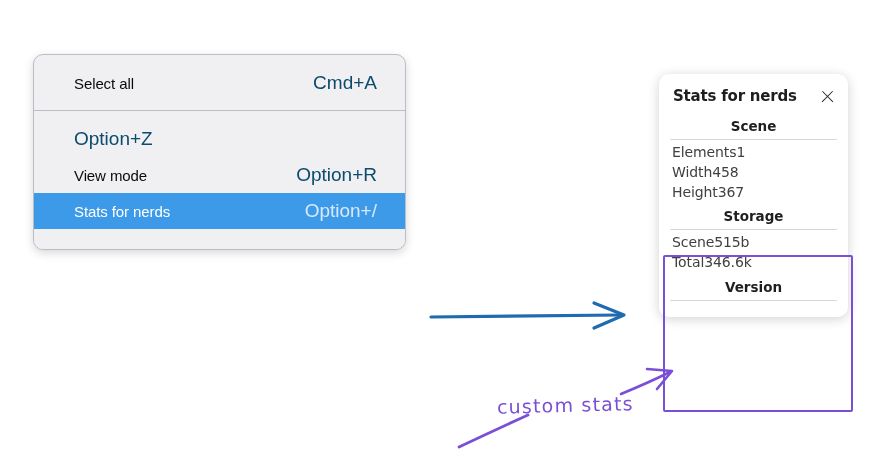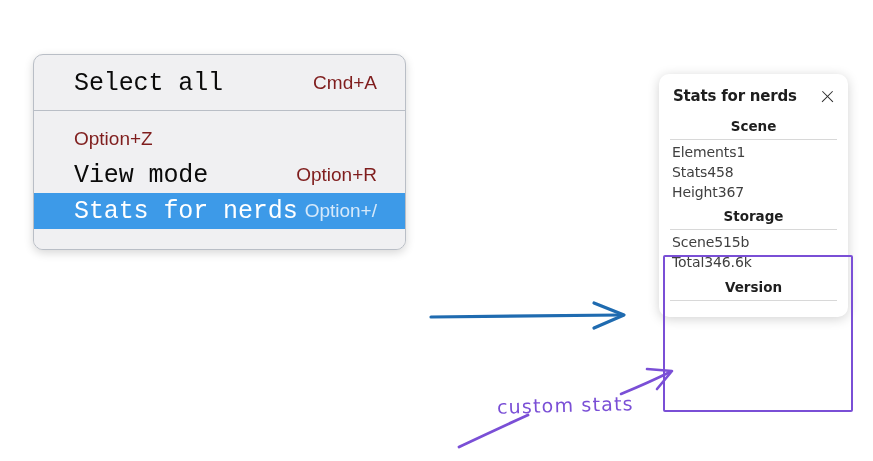--- a/index.html
+++ b/index.html
@@ -48,29 +48,28 @@
   .menu-item {
     display: flex;
     align-items: center;
     justify-content: space-between;
     padding: 4px 28px 4px 40px;
     box-sizing: border-box;
     height: 36px;
     cursor: default;
   }
   .menu-item .label {
-    font-size: 25px;
+    font-size: 15px;
     color: #0a0a0a;
     letter-spacing: -0.1px;
     white-space: nowrap;
-    font-family: Liberation Mono, monospace;
   }
   .menu-item .shortcut {
     font-size: 19px;
-    color: #7f1d1d;
+    color: #0c4a6e;
     white-space: nowrap;
   }
   .menu-item.highlighted {
     background: #3d9ae8;
   }
   .menu-item.highlighted .label { color: #ffffff; }
   .menu-item.highlighted .shortcut { color: #d6e9fa; }
 
   
   #stats-panel {
@@ -218,21 +217,21 @@
     <span class="close-icon"></span>
   </div>
 
   <div class="stats-section-title">Scene</div>
   <div class="stats-rule"></div>
   <div class="stats-row">
     <span class="k">Elements</span>
     <span class="v">1</span>
   </div>
   <div class="stats-row">
-    <span class="k">Stats</span>
+    <span class="k">Width</span>
     <span class="v">458</span>
   </div>
   <div class="stats-row">
     <span class="k">Height</span>
     <span class="v">367</span>
   </div>
 
   <div class="stats-section-title" style="padding-top:6px;">Storage</div>
   <div class="stats-rule"></div>
   <div class="stats-row">

